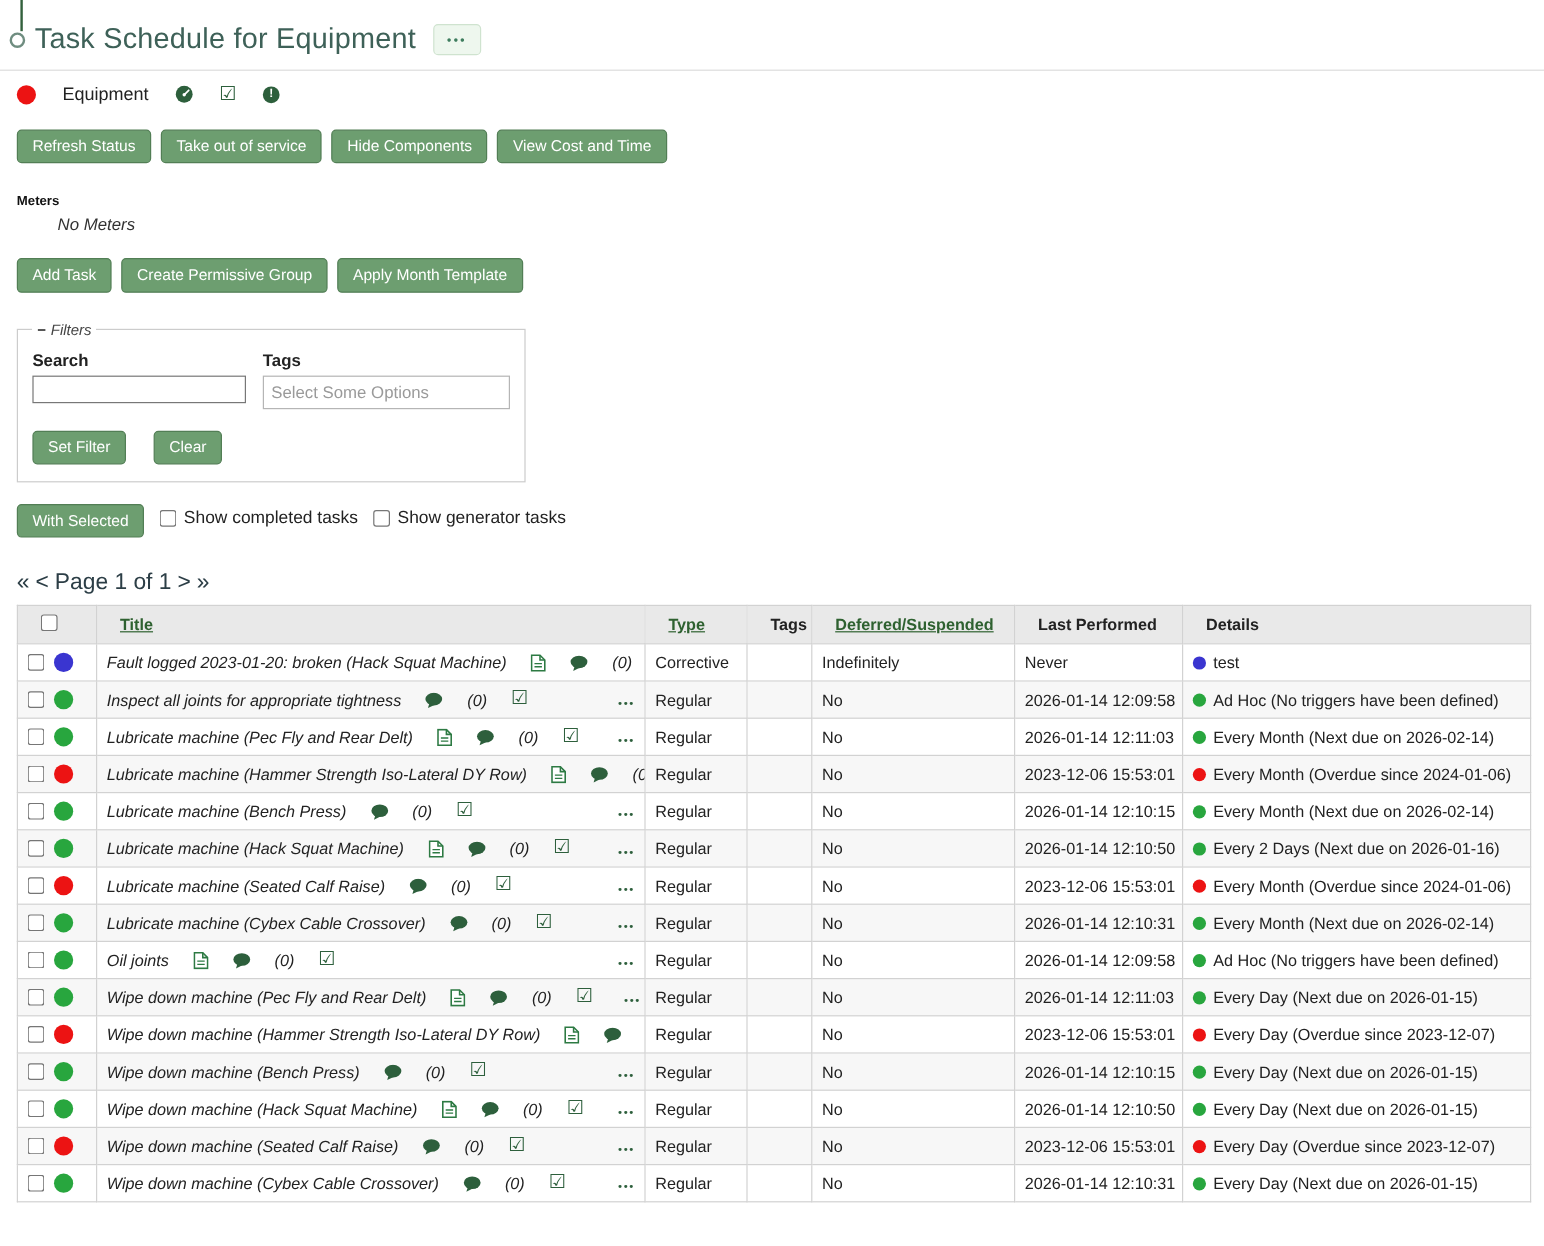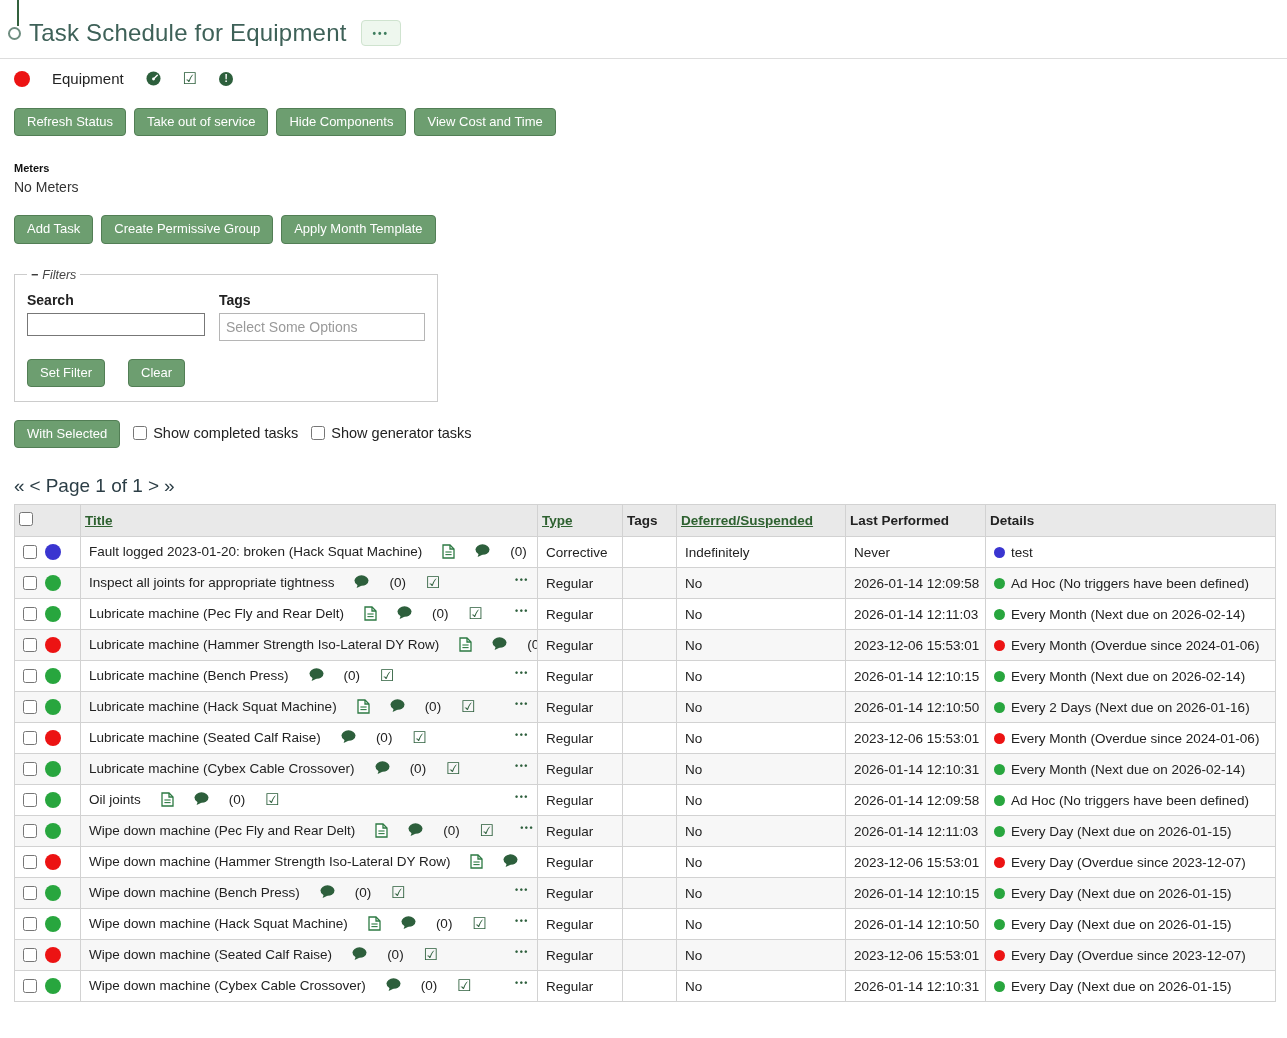--- a/index.html
+++ b/index.html
@@ -31,21 +31,21 @@
   .row-1 { margin-top: 21px; }
   .row-2 { margin-top: 20px; }
   .btn {
     background: #6d9e70; border: 1px solid #527e55; border-radius: 4px; color: #fff;
     font-size: 13px; padding: 6px 12px; cursor: pointer; font-family: inherit; line-height: 1.1;
   }
 
   
   .meters { margin-top: 26px; }
   .meters-heading { font-size: 11px; font-weight: 700; color: #111; }
-  .meters-empty { font-size: 14px; margin-top: 5px; color: #333; }
+  .meters-empty { font-style: italic; font-size: 14px; margin-top: 5px; color: #333; margin-left: 34px; }
 
   
   fieldset.filters { margin: 24px 0 0 0; border: 1px solid #cccccc; width: 424px; padding: 4px 12px 14px 12px; }
   fieldset.filters legend { font-size: 12.5px; color: #444; padding: 0 4px; display: flex; align-items: center; gap: 4px; }
   .legend-minus { font-weight: 700; color: #333; font-style: normal; }
   .legend-text { font-style: italic; }
   .filter-grid { display: flex; gap: 14px; margin-top: 6px; }
   .filter-field label { display: block; font-size: 14px; font-weight: 700; margin-bottom: 5px; }
   .search-input { width: 178px; height: 23px; border: 1px solid #777; font-size: 13px; padding: 2px 4px; font-family: inherit; }
   .tags-input { width: 206px; height: 28px; border: 1px solid #b5b5b5; font-size: 14px; padding: 2px 6px; font-family: inherit; color: #333; }
@@ -57,26 +57,26 @@
   .cb-label { display: inline-flex; align-items: center; gap: 6px; margin-left: 13px; font-size: 14.5px; }
   .cb-label input { width: 14px; height: 14px; margin: 0; }
 
   
   .pagination { margin-top: 27px; display: flex; align-items: center; gap: 5px; font-size: 19px; color: #2c3e46; }
   .pagination .pg-link { cursor: pointer; }
 
   
   table.tasks { border-collapse: collapse; table-layout: fixed; width: 1261px; margin-top: 7px; font-size: 13.5px; }
   .tasks th, .tasks td { border: 1px solid #d2d2d2; padding: 7px 8px; text-align: left; overflow: hidden; white-space: nowrap; }
-  .tasks thead th { background: #e9e9e9; font-weight: 700; color: #222; padding: 7px 4px; }
+  .tasks thead th { background: #e9e9e9; font-weight: 700; color: #222; padding: 7px 19px; }
   .tasks thead th .sort-link { color: #2e6130; text-decoration: underline; cursor: pointer; }
   .tasks tbody tr:nth-child(even) { background: #f7f7f7; }
   .c-check-wrap { display: flex; align-items: center; gap: 8px; }
   .c-check-wrap input { width: 14px; height: 14px; margin: 0; }
-  .title-wrap { display: flex; align-items: flex-start; gap: 20px; }
+  .title-wrap { display: flex; align-items: flex-end; gap: 20px; font-style: italic; }
   .title-text { color: #222; }
   .icon-btn { display: inline-flex; align-items: center; cursor: pointer; }
   .count { color: #222; }
   .check-glyph { color: #2d5f3c; font-size: 16px; line-height: 1; cursor: pointer; }
   .row-more { margin-left: auto; color: #2d5f3c; font-size: 9px; font-weight: 700; letter-spacing: 1.5px; cursor: pointer; padding-left: 6px; }
   .details-wrap { display: flex; align-items: center; gap: 6px; }
   .dot { display: inline-block; border-radius: 50%; flex: none; }
   .row-dot { width: 16px; height: 16px; }
   .detail-dot { width: 11px; height: 11px; }
   .equip-dot { width: 16px; height: 16px; }

